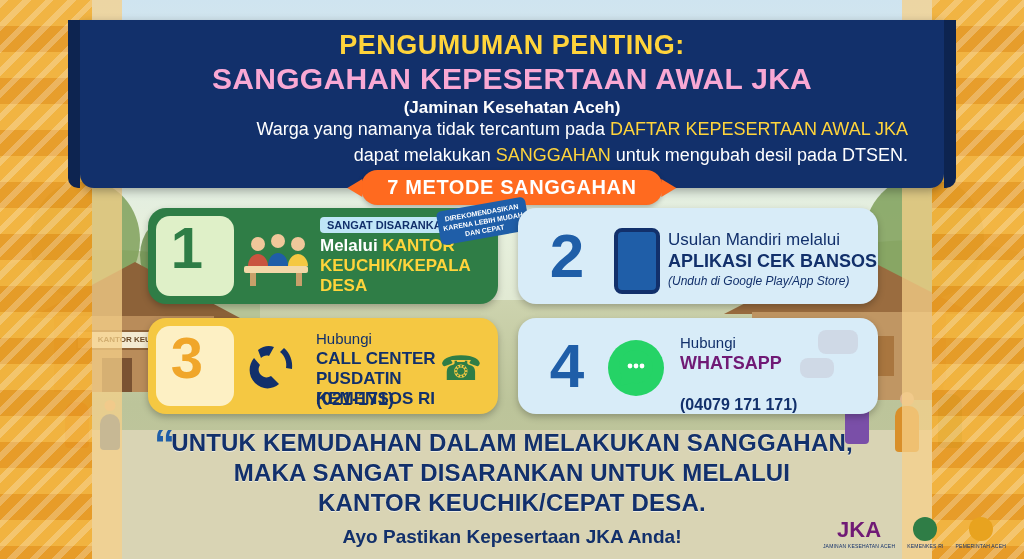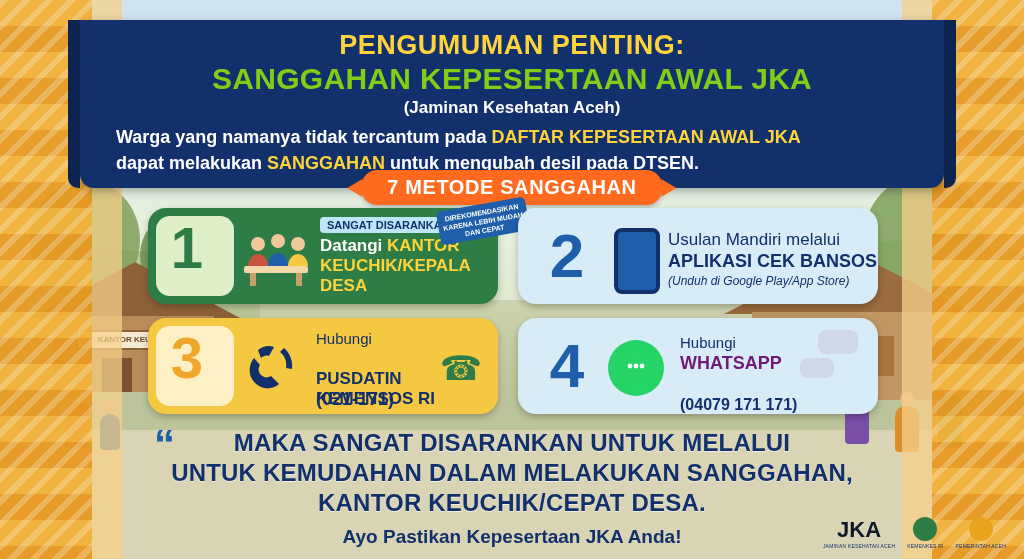--- a/index.html
+++ b/index.html
@@ -47,25 +47,25 @@
   .header{position:absolute;left:80px;top:0;width:864px;height:168px;
     background:#12306b;border-radius:0 0 14px 14px;
     box-shadow:0 3px 10px rgba(0,0,0,.3);margin-top:20px;}
   .header:before{content:"";position:absolute;left:-12px;top:0;width:12px;height:168px;
     background:#0d2450;border-radius:0 0 0 10px;}
   .header:after{content:"";position:absolute;right:-12px;top:0;width:12px;height:168px;
     background:#0d2450;border-radius:0 0 10px 0;}
   .h-line1{position:absolute;top:10px;left:0;width:100%;text-align:center;
     color:#ffd43b;font-size:27px;font-weight:bold;letter-spacing:.5px;}
   .h-line2{position:absolute;top:42px;left:0;width:100%;text-align:center;
-    color:#84cc16;font-size:30px;font-weight:bold;letter-spacing:.3px;}
+    color:#f9a8d4;font-size:30px;font-weight:bold;letter-spacing:.3px;}
   .h-line3{position:absolute;top:78px;left:0;width:100%;text-align:center;
     color:#ffffff;font-size:17px;font-weight:bold;}
-  .h-body{position:absolute;top:104px;left:36px;width:792px;text-align:left;
-    color:#ffffff;font-size:18px;font-weight:bold;line-height:26px;}
+  .h-body{position:absolute;top:96px;left:36px;width:792px;text-align:right;
+    color:#ffffff;font-size:18px;font-weight:normal;line-height:26px;}
   .hl-yellow{color:#ffd43b;}
 
   
   .sec-title{position:absolute;left:50%;top:170px;transform:translateX(-50%);
     background:#ff6a1f;color:#fff;font-size:20px;font-weight:bold;
     padding:6px 26px;border-radius:16px;letter-spacing:.6px;white-space:nowrap;
     box-shadow:0 2px 5px rgba(0,0,0,.25);}
   .sec-title .arrow-l,.sec-title .arrow-r{position:absolute;top:50%;
     transform:translateY(-50%);width:0;height:0;
     border-top:9px solid transparent;border-bottom:9px solid transparent;}
@@ -127,21 +127,21 @@
   
   .footer{position:absolute;left:120px;top:428px;width:784px;text-align:center;}
   .f1{color:#12306b;font-size:24px;font-weight:bold;line-height:30px;letter-spacing:.2px;
       text-shadow:0 1px 0 rgba(255,255,255,.6);}
   .f2{margin-top:8px;color:#12306b;font-size:19px;font-weight:bold;}
   .quote{position:absolute;left:34px;top:-4px;color:#1f5ea8;font-size:42px;font-weight:bold;line-height:1;}
 
   
   .logos{position:absolute;right:18px;bottom:10px;display:flex;align-items:flex-end;gap:12px;}
   .logo{text-align:center;}
-  .logo .mark{font-weight:bold;color:#0f172a;font-size:22px;line-height:22px;}
+  .logo .mark{font-weight:bold;color:#701a75;font-size:22px;line-height:22px;}
   .logo .cap{font-size:5px;color:#12306b;letter-spacing:.2px;margin-top:2px;}
   .logo .circle{width:24px;height:24px;border-radius:50%;background:#2f7d46;margin:0 auto;}
   .logo .circle2{width:24px;height:24px;border-radius:50%;background:#e8a31f;margin:0 auto;}
 </style>
 </head>
 <body>
 
 <div class="poster">
 
   <div class="bg-sky"></div>
@@ -225,21 +225,21 @@
         <circle cx="18" cy="14" r="7" fill="#f0c79a"></circle>
         <path d="M8 36c0-7 5-12 10-12s10 5 10 12z" fill="#c9543f"></path>
         <circle cx="38" cy="11" r="7" fill="#f0c79a"></circle>
         <path d="M28 36c0-8 5-13 10-13s10 5 10 13z" fill="#1f5ea8"></path>
         <circle cx="58" cy="14" r="7" fill="#f0c79a"></circle>
         <path d="M48 36c0-7 5-12 10-12s10 5 10 12z" fill="#f5c842"></path>
       </svg>
     </div>
     <div class="t1">SANGAT DISARANKAN!</div>
     <div class="t2">
-      <span>Datangi </span><b>KANTOR</b>
+      <span>Melalui </span><b>KANTOR</b>
     </div>
     <div class="t3">KEUCHIK/KEPALA DESA</div>
     <div class="ribbon">DIREKOMENDASIKAN KARENA LEBIH MUDAH DAN CEPAT</div>
   </div>
 
   <div class="card" id="card2">
     <div class="num">2</div>
     <div class="phone"></div>
     <div class="t1">Usulan Mandiri melalui</div>
     <div class="t2">APLIKASI CEK BANSOS</div>
@@ -250,20 +250,21 @@
     <div class="numbox"></div>
     <div class="num">3</div>
     <div class="pic">
       <svg width="64" height="58" viewBox="0 0 64 58">
         <path d="M18 10c5-4 11-5 16-3l-5 9c-3-1-6 0-8 2l-3-8z" fill="#12306b"></path>
         <path d="M14 18c-6 7-6 18 1 25 7 7 17 7 24 1l-8-8c-3 2-7 2-10-1-3-3-3-7-1-10l-6-7z" fill="#12306b"></path>
         <path d="M44 8c6 5 9 13 8 21l-6-1c1-6-1-12-6-16z" fill="#12306b"></path>
       </svg>
     </div>
     <div class="t1">Hubungi</div>
+    <div class="t2">CALL CENTER</div>
     <div class="t3">PUSDATIN KEMENSOS RI</div>
     <div class="t4">(021-171)</div>
     <div class="mini">☎</div>
   </div>
 
   <div class="card" id="card4">
     <div class="num">4</div>
     <div class="wa">
       <svg width="56" height="56" viewBox="0 0 56 56">
         <path d="M28 10c-9.4 0-17 7.2-17 16 0 3.1 1 6 2.6 8.4L12 46l12.2-3.2c1.2.3 2.5.5 3.8.5 9.4 0 17-7.2 17-16S37.4 10 28 10z" fill="#25d366"></path>
@@ -274,22 +275,22 @@
     </div>
     <div class="t1">Hubungi</div>
     <div class="t2">WHATSAPP</div>
     <div class="t4">(04079 171 171)</div>
     <div class="bub" style="right:20px;top:12px;width:40px;height:24px;"></div>
     <div class="bub" style="right:44px;top:40px;width:34px;height:20px;"></div>
   </div>
 
   <div class="footer">
     <div class="quote">“</div>
+    <div class="f1">UNTUK KEMUDAHAN DALAM MELAKUKAN SANGGAHAN,</div>
     <div class="f1">MAKA SANGAT DISARANKAN UNTUK MELALUI</div>
-    <div class="f1">UNTUK KEMUDAHAN DALAM MELAKUKAN SANGGAHAN,</div>
     <div class="f1">KANTOR KEUCHIK/CEPAT DESA.</div>
     <div class="f2">Ayo Pastikan Kepesertaan JKA Anda!</div>
   </div>
 
   <div class="logos">
     <div class="logo">
       <div class="mark">JKA</div>
       <div class="cap">JAMINAN KESEHATAN ACEH</div>
     </div>
     <div class="logo">

